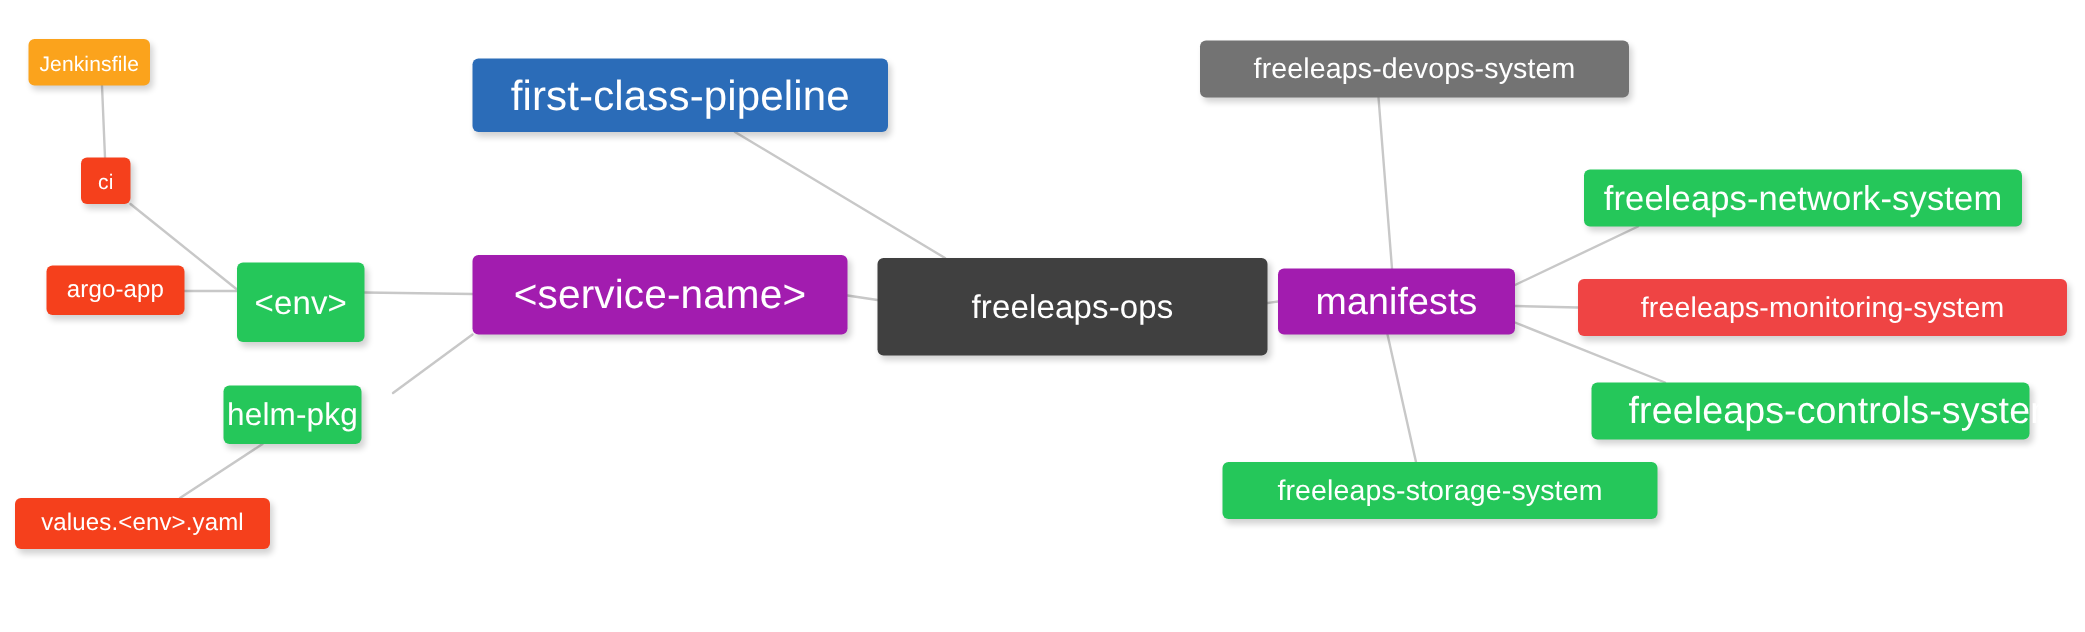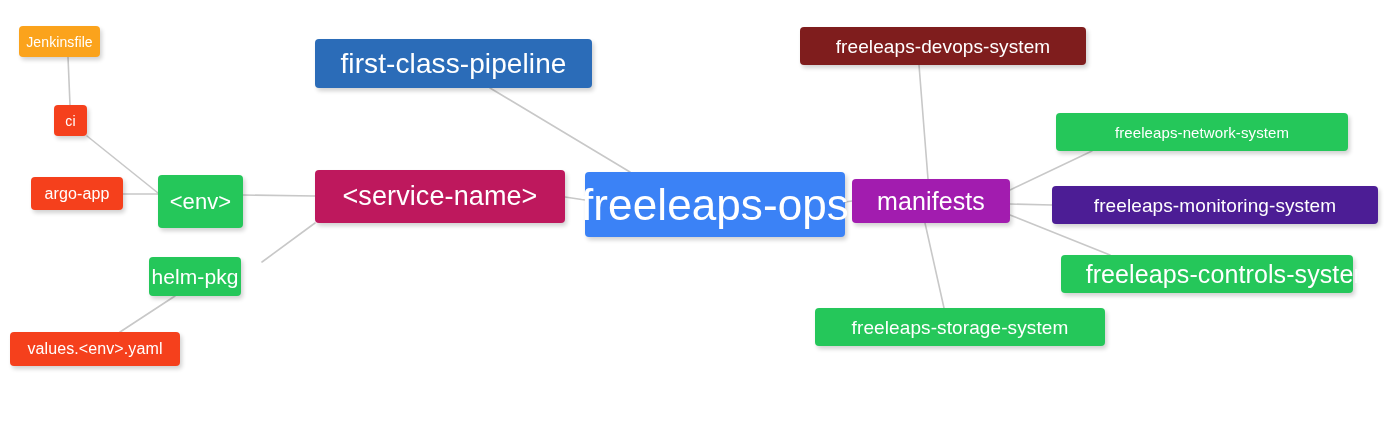--- a/index.html
+++ b/index.html
@@ -81,36 +81,36 @@
       </div>
       <div class="node" style="left: 149px; top: 257px; width: 92px; height: 39px; background: rgb(37, 199, 90); font-size: 21px; color: rgb(255, 255, 255);">
         <span class="node-label">helm-pkg</span>
       </div>
       <div class="node" style="left: 10px; top: 332px; width: 170px; height: 34px; background: rgb(245, 64, 28); font-size: 16px; color: rgb(255, 255, 255);">
         <span class="node-label">values.&lt;env&gt;.yaml</span>
       </div>
       <div class="node" style="left: 315px; top: 39px; width: 277px; height: 49px; background: rgb(43, 108, 184); font-size: 28px; color: rgb(255, 255, 255);">
         <span class="node-label">first-class-pipeline</span>
       </div>
-      <div class="node" style="left: 315px; top: 170px; width: 250px; height: 53px; background: #be185d; font-size: 27px; color: rgb(255, 255, 255);">
+      <div class="node" style="left: 315px; top: 170px; width: 250px; height: 53px; background: #a21caf; font-size: 27px; color: rgb(255, 255, 255);">
         <span class="node-label">&lt;service-name&gt;</span>
       </div>
-      <div class="node" style="left: 585px; top: 172px; width: 260px; height: 65px; background: #3b82f6; font-size: 44px; color: rgb(255, 255, 255);">
+      <div class="node" style="left: 585px; top: 172px; width: 260px; height: 65px; background: #404040; font-size: 22px; color: rgb(255, 255, 255);">
         <span class="node-label">freeleaps-ops</span>
       </div>
       <div class="node" style="left: 852px; top: 179px; width: 158px; height: 44px; background: #a21caf; font-size: 25px; color: rgb(255, 255, 255);">
         <span class="node-label">manifests</span>
       </div>
-      <div class="node" style="left: 800px; top: 27px; width: 286px; height: 38px; background: #7f1d1d; font-size: 19px; color: rgb(255, 255, 255);">
+      <div class="node" style="left: 800px; top: 27px; width: 286px; height: 38px; background: #737373; font-size: 19px; color: rgb(255, 255, 255);">
         <span class="node-label">freeleaps-devops-system</span>
       </div>
-      <div class="node" style="left: 1056px; top: 113px; width: 292px; height: 38px; background: rgb(37, 199, 90); font-size: 15px; color: rgb(255, 255, 255);">
+      <div class="node" style="left: 1056px; top: 113px; width: 292px; height: 38px; background: rgb(37, 199, 90); font-size: 23px; color: rgb(255, 255, 255);">
         <span class="node-label">freeleaps-network-system</span>
       </div>
-      <div class="node" style="left: 1052px; top: 186px; width: 326px; height: 38px; background: #4c1d95; font-size: 19px; color: rgb(255, 255, 255); align-items: center;">
+      <div class="node" style="left: 1052px; top: 186px; width: 326px; height: 38px; background: #ef4444; font-size: 19px; color: rgb(255, 255, 255); align-items: center;">
         <span class="node-label">freeleaps-monitoring-system</span>
       </div>
       <div class="node" style="left: 1061px; top: 255px; width: 292px; height: 38px; background: rgb(37, 199, 90); font-size: 25px; color: rgb(255, 255, 255); padding-left: 46px;">
         <span class="node-label">freeleaps-controls-system</span>
       </div>
       <div class="node" style="left: 815px; top: 308px; width: 290px; height: 38px; background: rgb(37, 199, 90); font-size: 19px; color: rgb(255, 255, 255);">
         <span class="node-label">freeleaps-storage-system</span>
       </div>
     </div>
 </div>

